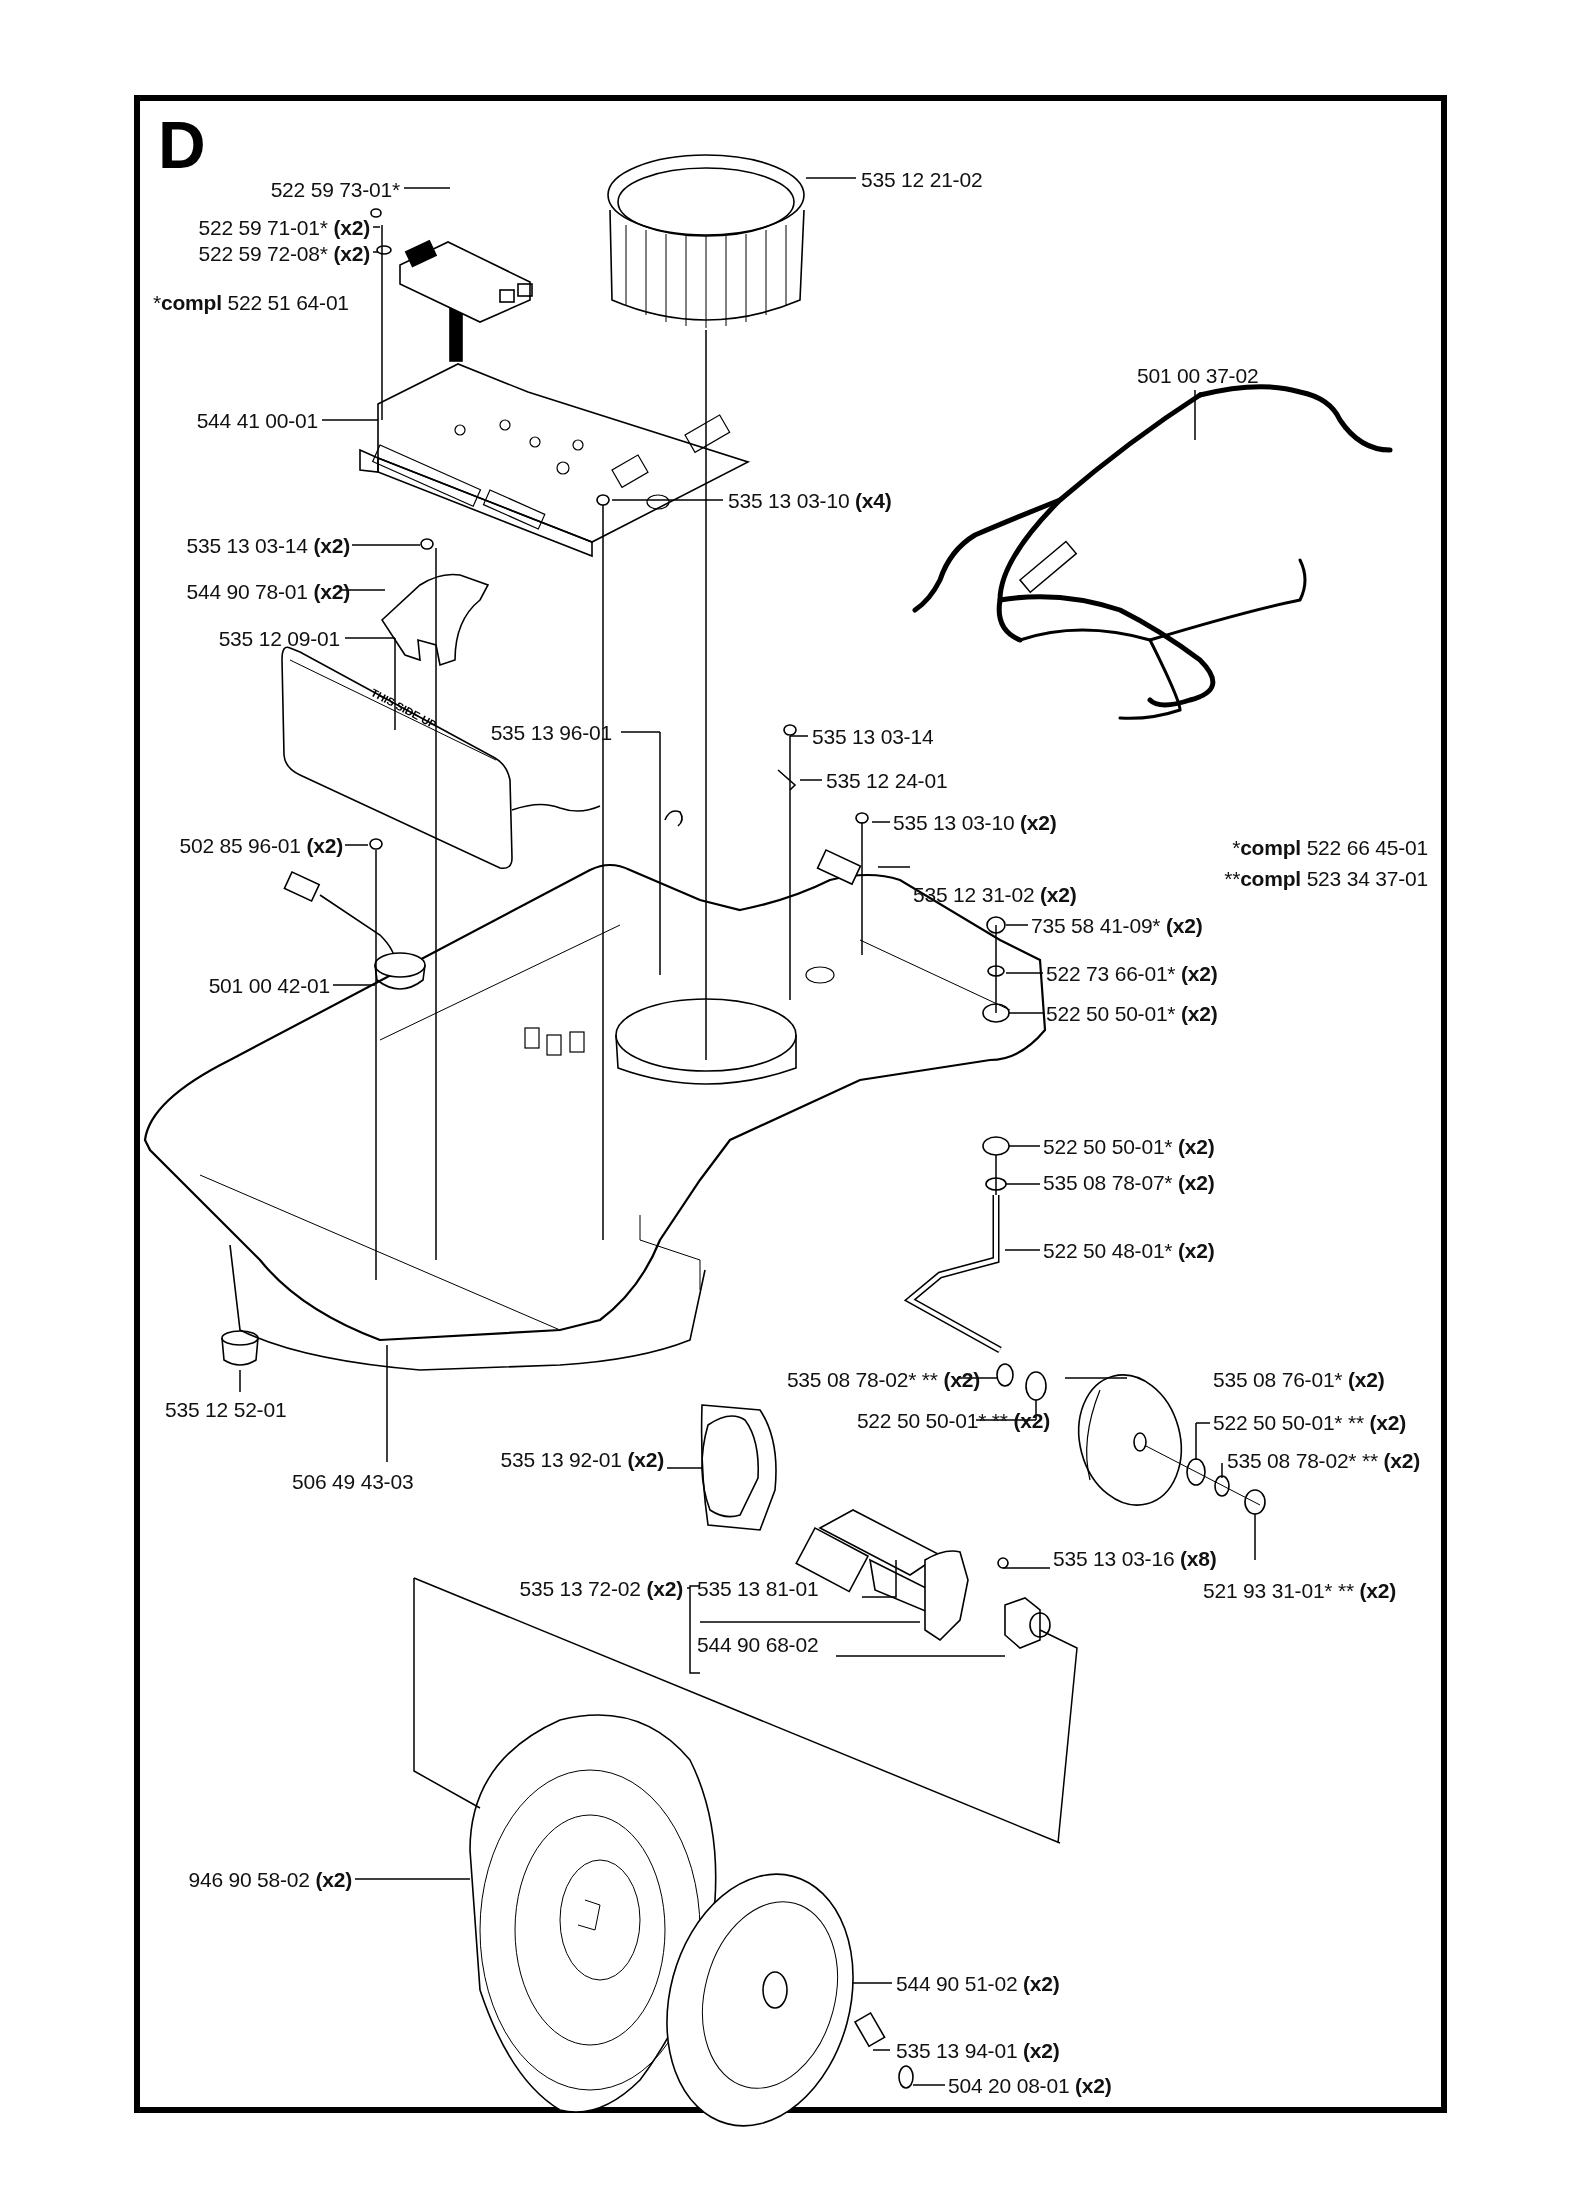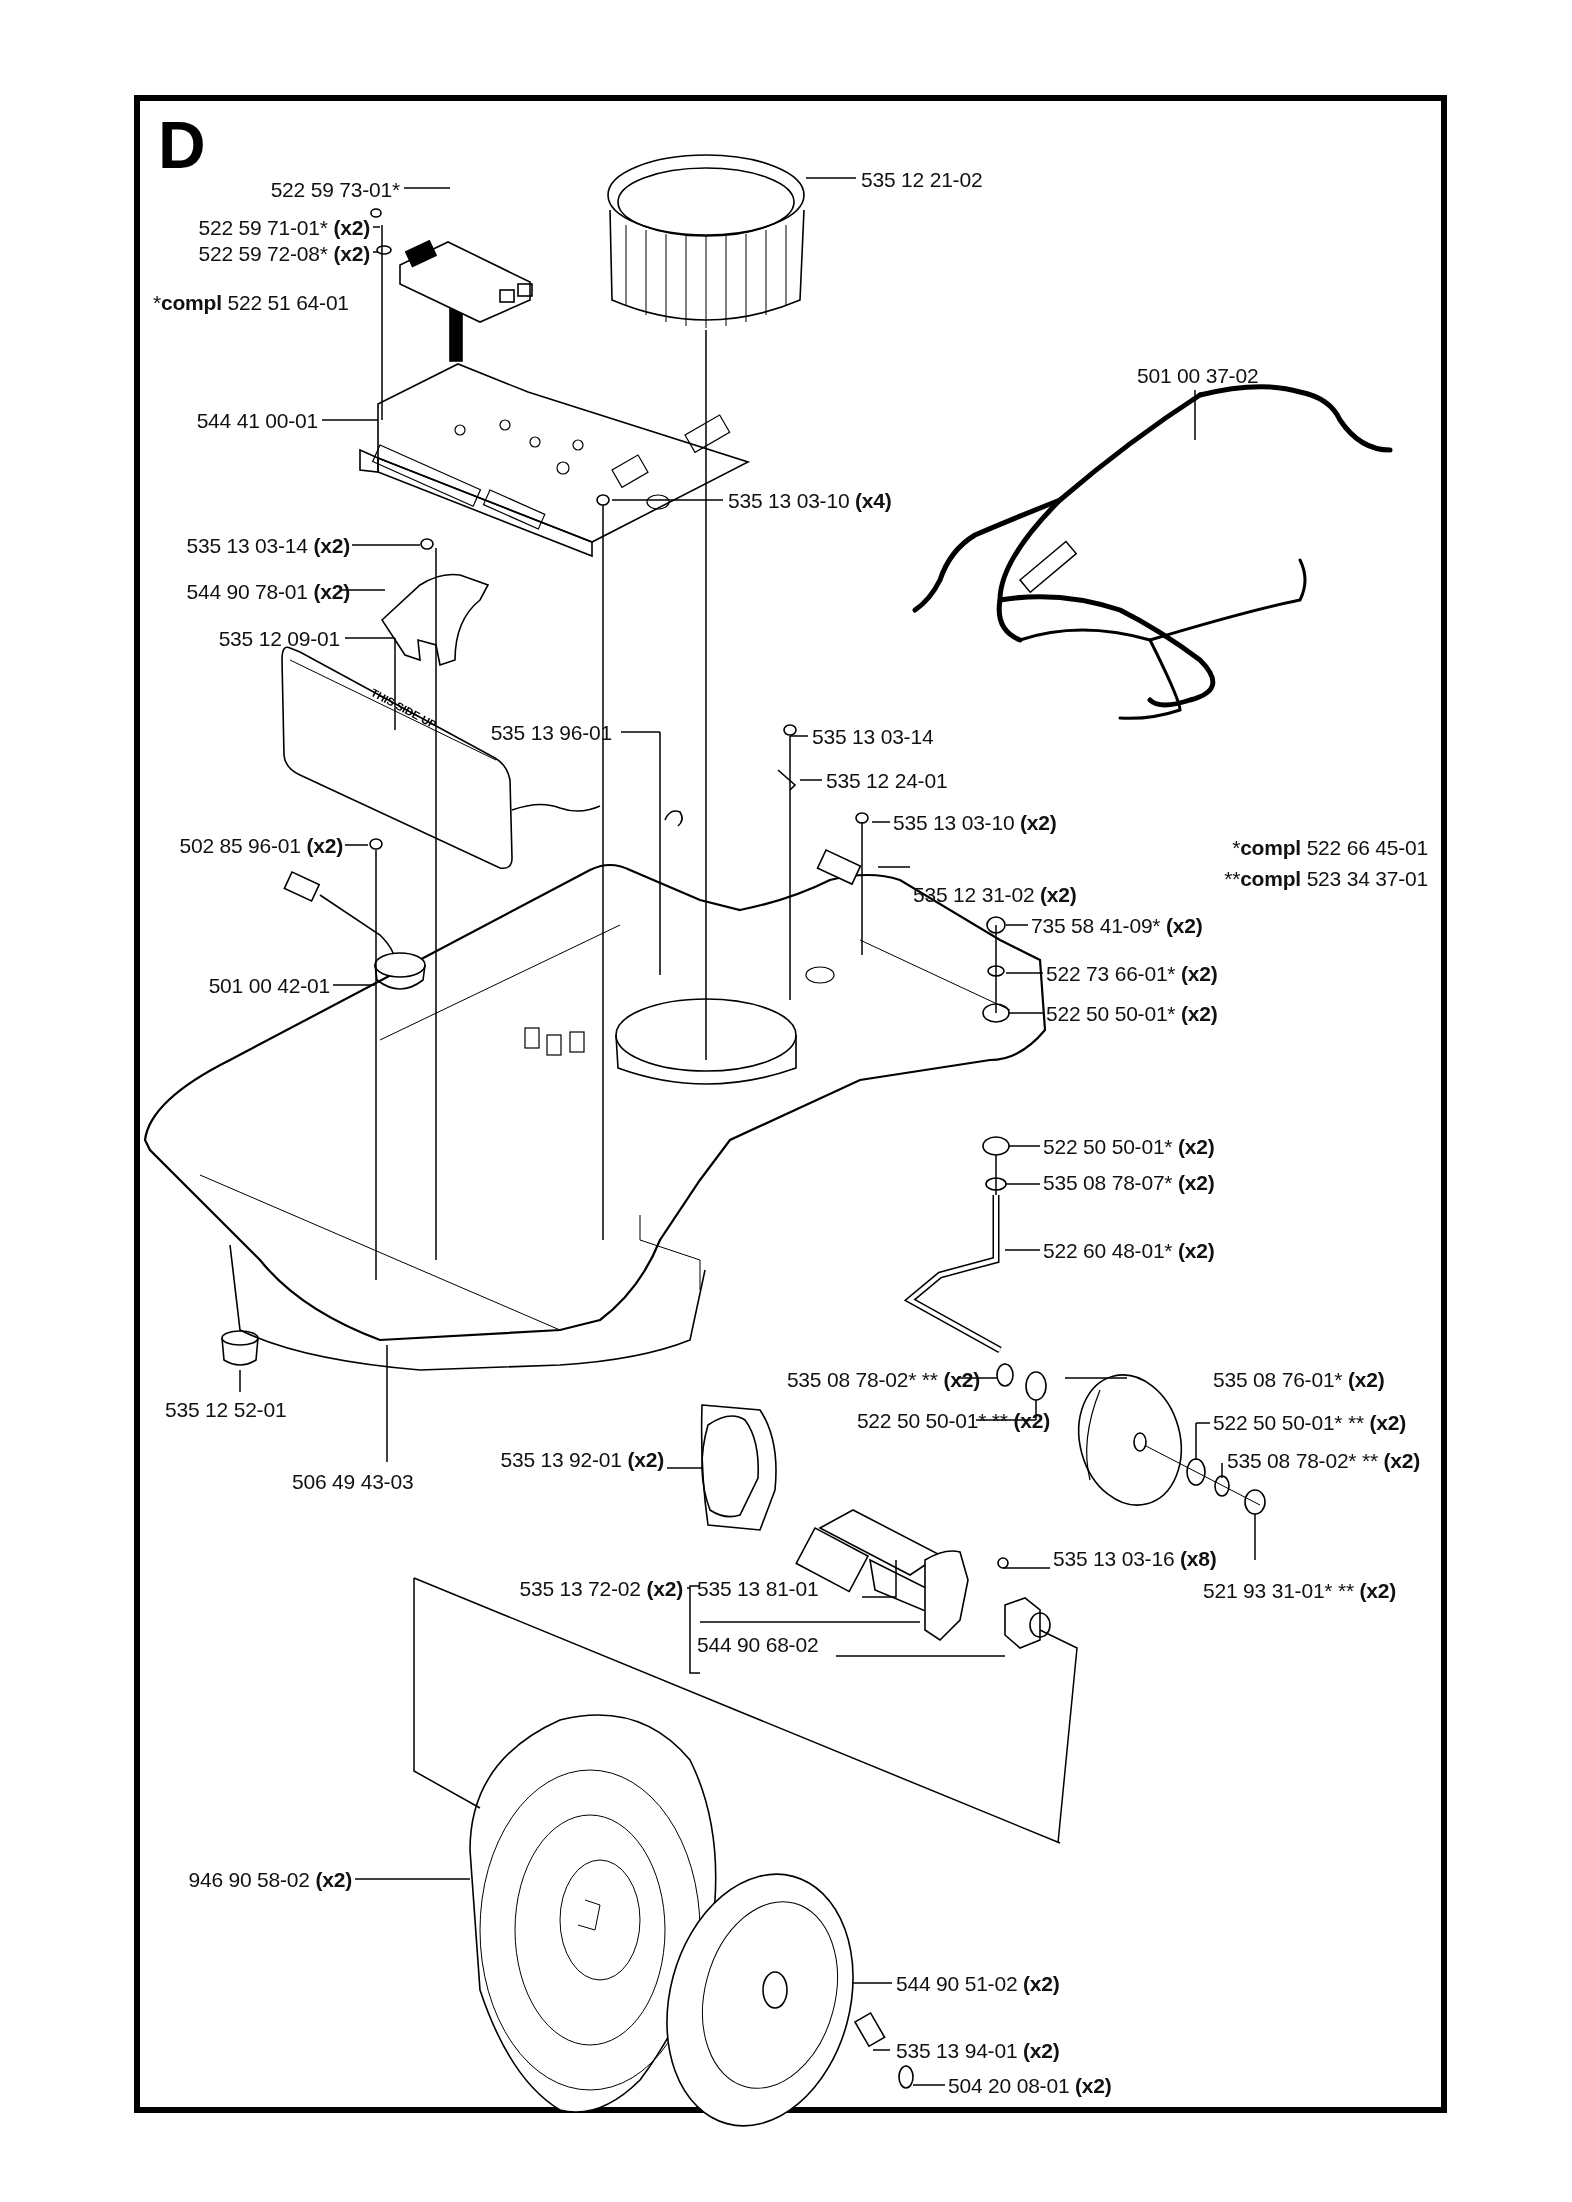--- a/index.html
+++ b/index.html
@@ -252,21 +252,21 @@
 <div class="lbl" style="left:826px; top:770px;"><span>535 12 24-01</span> <b></b></div>
 <div class="lbl" style="left:893px; top:812px;"><span>535 13 03-10</span> <b>(x2)</b></div>
 <div class="lbl" style="left:913px; top:856px;margin-top:28px;"><span>535 12 31-02</span> <b>(x2)</b></div>
 <div class="lbl r" style="left:343px; top:835px;"><span>502 85 96-01</span> <b>(x2)</b></div>
 <div class="lbl r" style="left:330px; top:975px;"><span>501 00 42-01</span> <b></b></div>
 <div class="lbl" style="left:1031px; top:915px;"><span>735 58 41-09*</span> <b>(x2)</b></div>
 <div class="lbl" style="left:1046px; top:963px;"><span>522 73 66-01*</span> <b>(x2)</b></div>
 <div class="lbl" style="left:1046px; top:1003px;"><span>522 50 50-01*</span> <b>(x2)</b></div>
 <div class="lbl" style="left:1043px; top:1136px;"><span>522 50 50-01*</span> <b>(x2)</b></div>
 <div class="lbl" style="left:1043px; top:1172px;"><span>535 08 78-07*</span> <b>(x2)</b></div>
-<div class="lbl" style="left:1043px; top:1240px;"><span>522 60 48-01*</span> <b>(x2)</b></div>
+<div class="lbl" style="left:1043px; top:1240px;"><span>522 50 48-01*</span> <b>(x2)</b></div>
 <div class="lbl" style="left:165px; top:1399px;"><span>535 12 52-01</span> <b></b></div>
 <div class="lbl" style="left:292px; top:1471px;"><span>506 49 43-03</span> <b></b></div>
 <div class="lbl r" style="left:980px; top:1369px;"><span>535 08 78-02* **</span> <b>(x2)</b></div>
 <div class="lbl r" style="left:1050px; top:1410px;"><span>522 50 50-01* **</span> <b>(x2)</b></div>
 <div class="lbl" style="left:1213px; top:1369px;"><span>535 08 76-01*</span> <b>(x2)</b></div>
 <div class="lbl" style="left:1213px; top:1412px;"><span>522 50 50-01* **</span> <b>(x2)</b></div>
 <div class="lbl" style="left:1227px; top:1450px;"><span>535 08 78-02* **</span> <b>(x2)</b></div>
 <div class="lbl r" style="left:664px; top:1449px;"><span>535 13 92-01</span> <b>(x2)</b></div>
 <div class="lbl" style="left:1053px; top:1548px;"><span>535 13 03-16</span> <b>(x8)</b></div>
 <div class="lbl" style="left:1203px; top:1580px;"><span>521 93 31-01* **</span> <b>(x2)</b></div>

